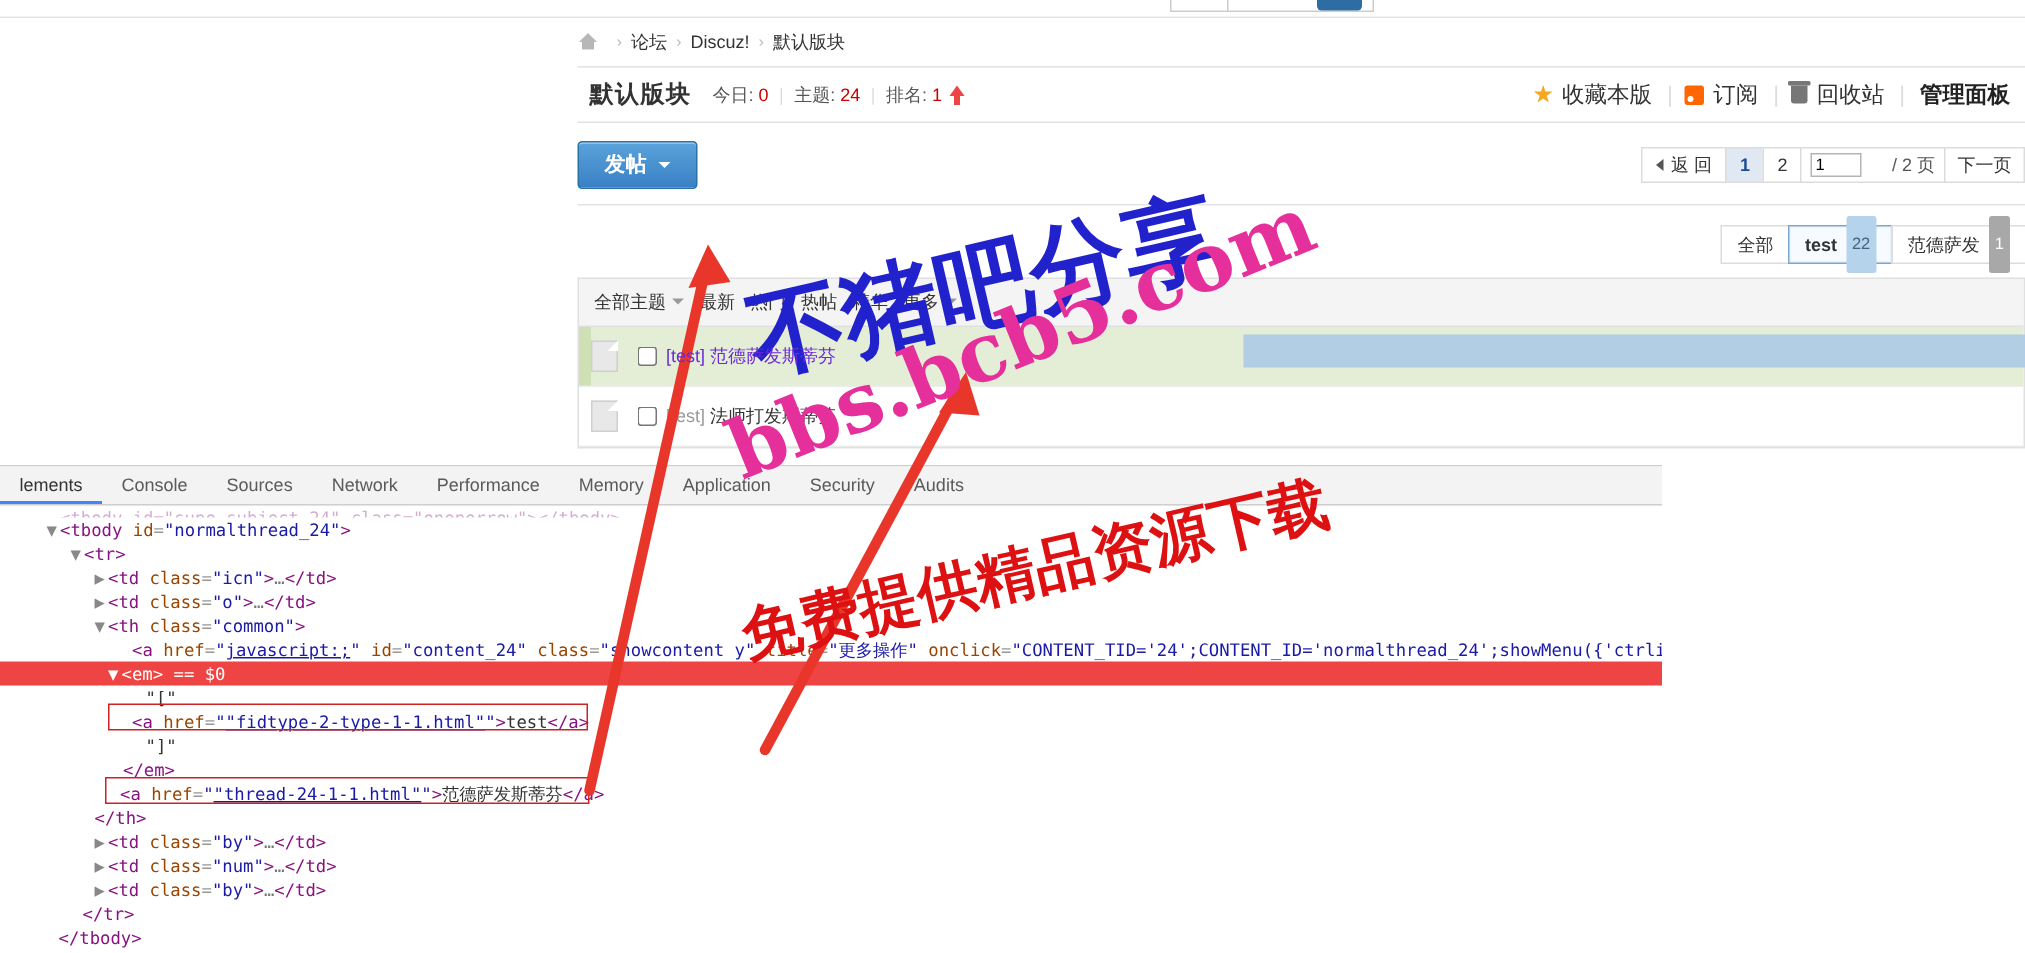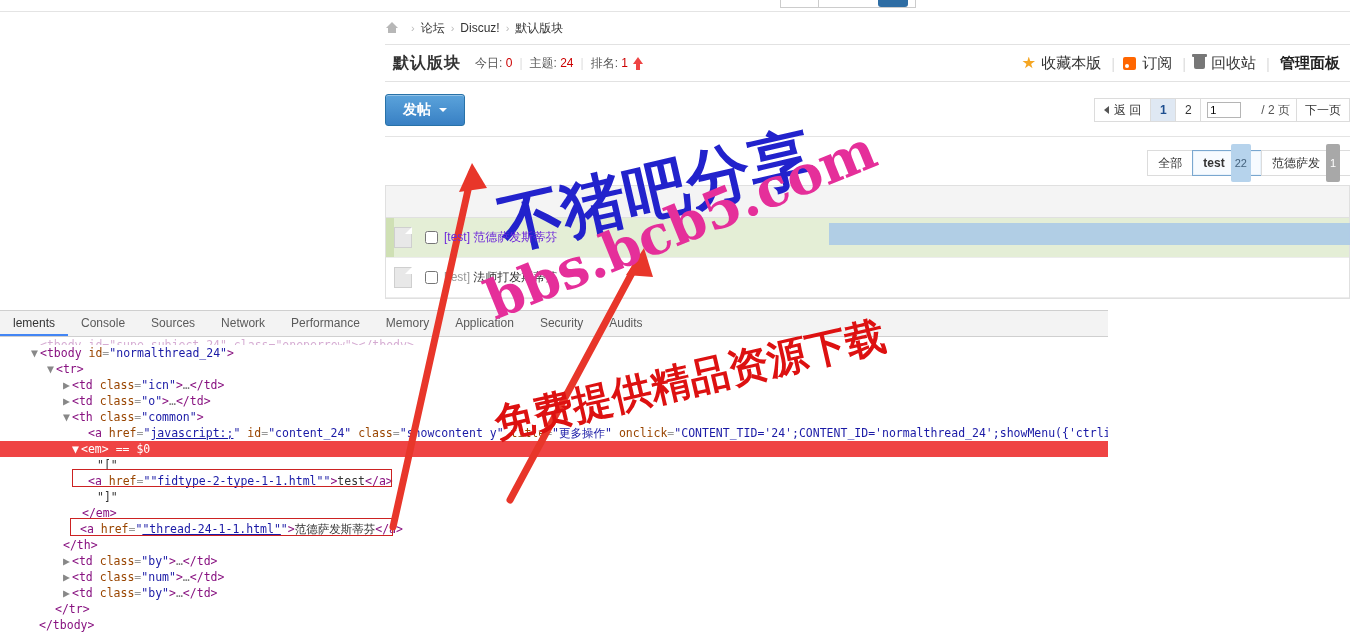--- a/index.html
+++ b/index.html
@@ -233,20 +233,28 @@
         <span class="cnt">22</span>
       </div>
       <div class="ttab">
         <span>范德萨发</span>
         <span class="cnt">1</span>
       </div>
     </div>
 
     <div id="thread-box">
       <div id="th-head">
+        <div class="filters">
+          <span class="f first"><span>全部主题</span><span class="dcaret"></span></span>
+          <span class="f">最新</span>
+          <span class="f">热门</span>
+          <span class="f">热帖</span>
+          <span class="f">精华</span>
+          <span class="f"><span>更多</span><span class="dcaret"></span></span>
+        </div>
         <div class="colwrap">
           
           
           
           
         </div>
       </div>
 
       <div class="trow hl">
         <div class="greenbar"></div>

